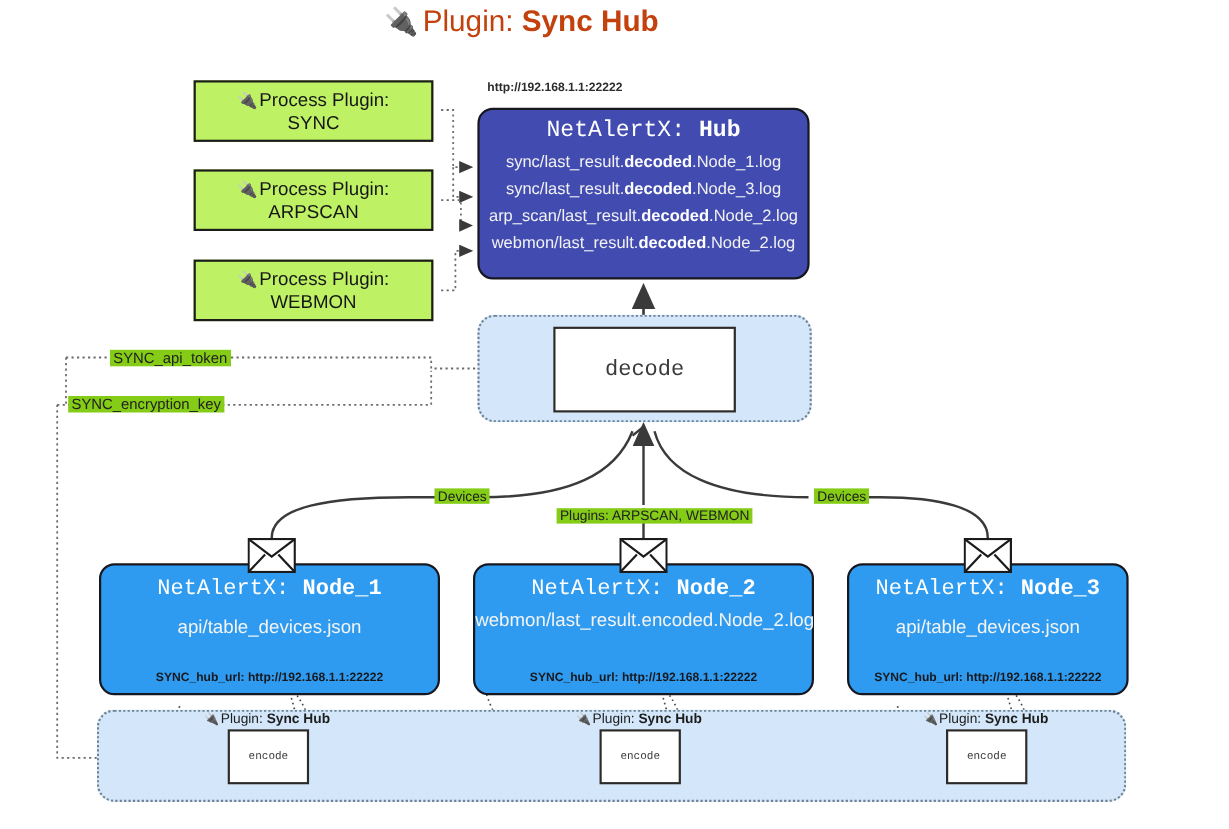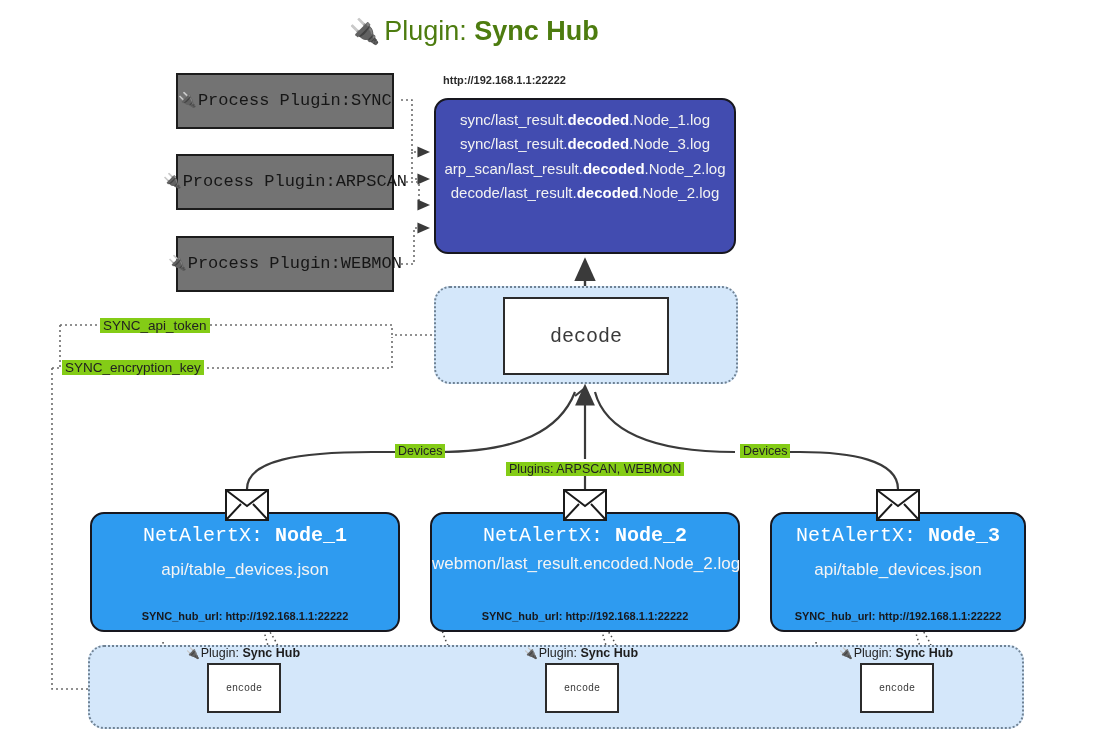--- a/index.html
+++ b/index.html
@@ -25,41 +25,41 @@
     position: absolute;
     left: 0; top: 0;
     width: 1117px;
     height: 754px;
     pointer-events: none;
   }
   .node { position: absolute; box-sizing: border-box; }
 
   
   #title {
-    left: 0; top: 16px; width: 948px;
+    left: 0; top: 4px; width: 948px;
     text-align: center;
     font-size: 27px;
-    color: #4d7c0f;
+    color: #c2410c;
     white-space: nowrap;
   }
   #title .plug { font-size: 25px; margin-right: 4px; }
   #title .strong { font-weight: bold; }
 
   
   .proc-box {
     width: 218px;
     height: 56px;
-    background: #737373;
+    background: #bef264;
     border: 2px solid #1c1c1c;
-    font-family: Liberation Mono, monospace;
+    font-family: Liberation Sans, sans-serif;
     font-size: 17px;
     line-height: 1.25;
     text-align: center;
     display: flex;
-    flex-direction: row;
+    flex-direction: column;
     align-items: center;
     justify-content: center;
     color: #161616;
     z-index: 3;
   }
   .proc-box .l1 { white-space: nowrap; }
   .proc-box .l2 { white-space: nowrap; }
   .proc-box .plug { font-size: 15px; margin-right: 1px; }
 
   
@@ -272,28 +272,29 @@
   </div>
 
   <div class="node proc-box" style="left:176px; top:236px;">
     <div class="l1"><span class="plug">🔌</span><span>Process Plugin:</span></div>
     <div class="l2">WEBMON</div>
   </div>
 
   <div class="node" id="hub-url">http://192.168.1.1:22222</div>
 
   <div class="node" id="hub">
+    <div class="hub-title"><span>NetAlertX: </span><span class="strong">Hub</span></div>
 
     <div class="hub-line"><span>sync/last_result.</span><b>decoded</b><span>.Node_1.log</span></div>
 
     <div class="hub-line"><span>sync/last_result.</span><b>decoded</b><span>.Node_3.log</span></div>
 
     <div class="hub-line"><span>arp_scan/last_result.</span><b>decoded</b><span>.Node_2.log</span></div>
 
-    <div class="hub-line"><span>decode/last_result.</span><b>decoded</b><span>.Node_2.log</span></div>
+    <div class="hub-line"><span>webmon/last_result.</span><b>decoded</b><span>.Node_2.log</span></div>
   </div>
 
   <div class="node band" id="decode-band"></div>
   <div class="node white-box" id="decode">decode</div>
 
   <div class="node edge-label" id="lab-token">SYNC_api_token</div>
   <div class="node edge-label" id="lab-enckey">SYNC_encryption_key</div>
 
   <div class="node edge-label" id="lab-devices-l">Devices</div>
   <div class="node edge-label" id="lab-devices-r">Devices</div>

